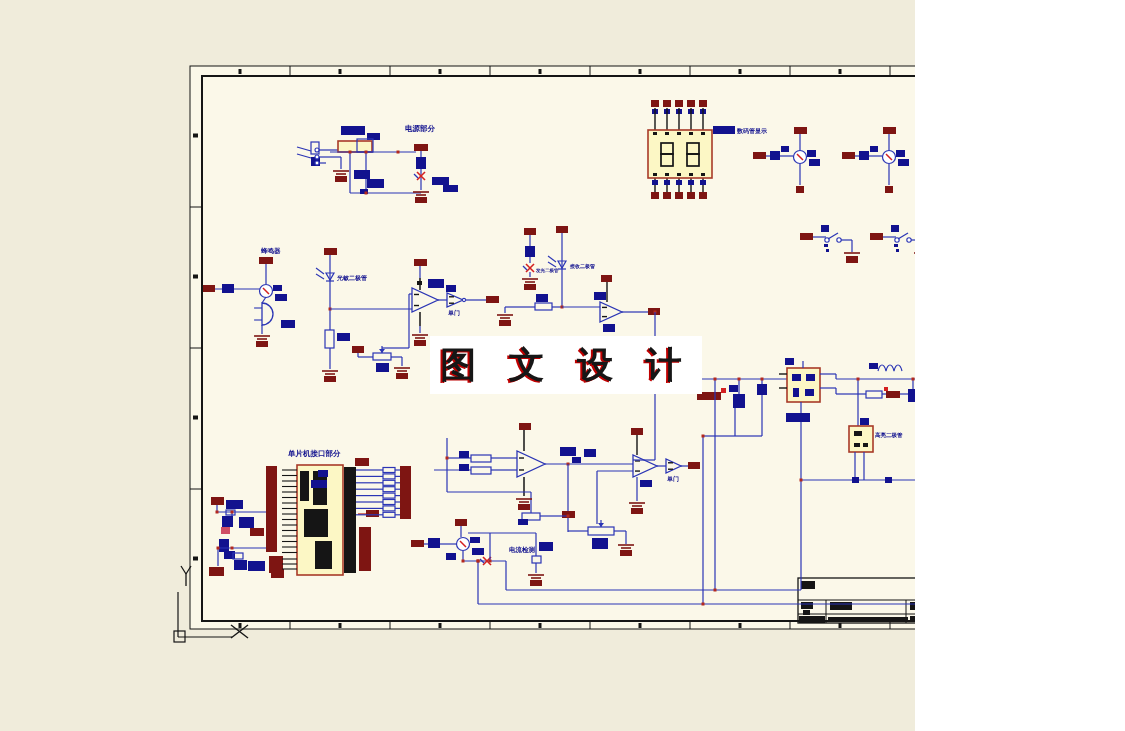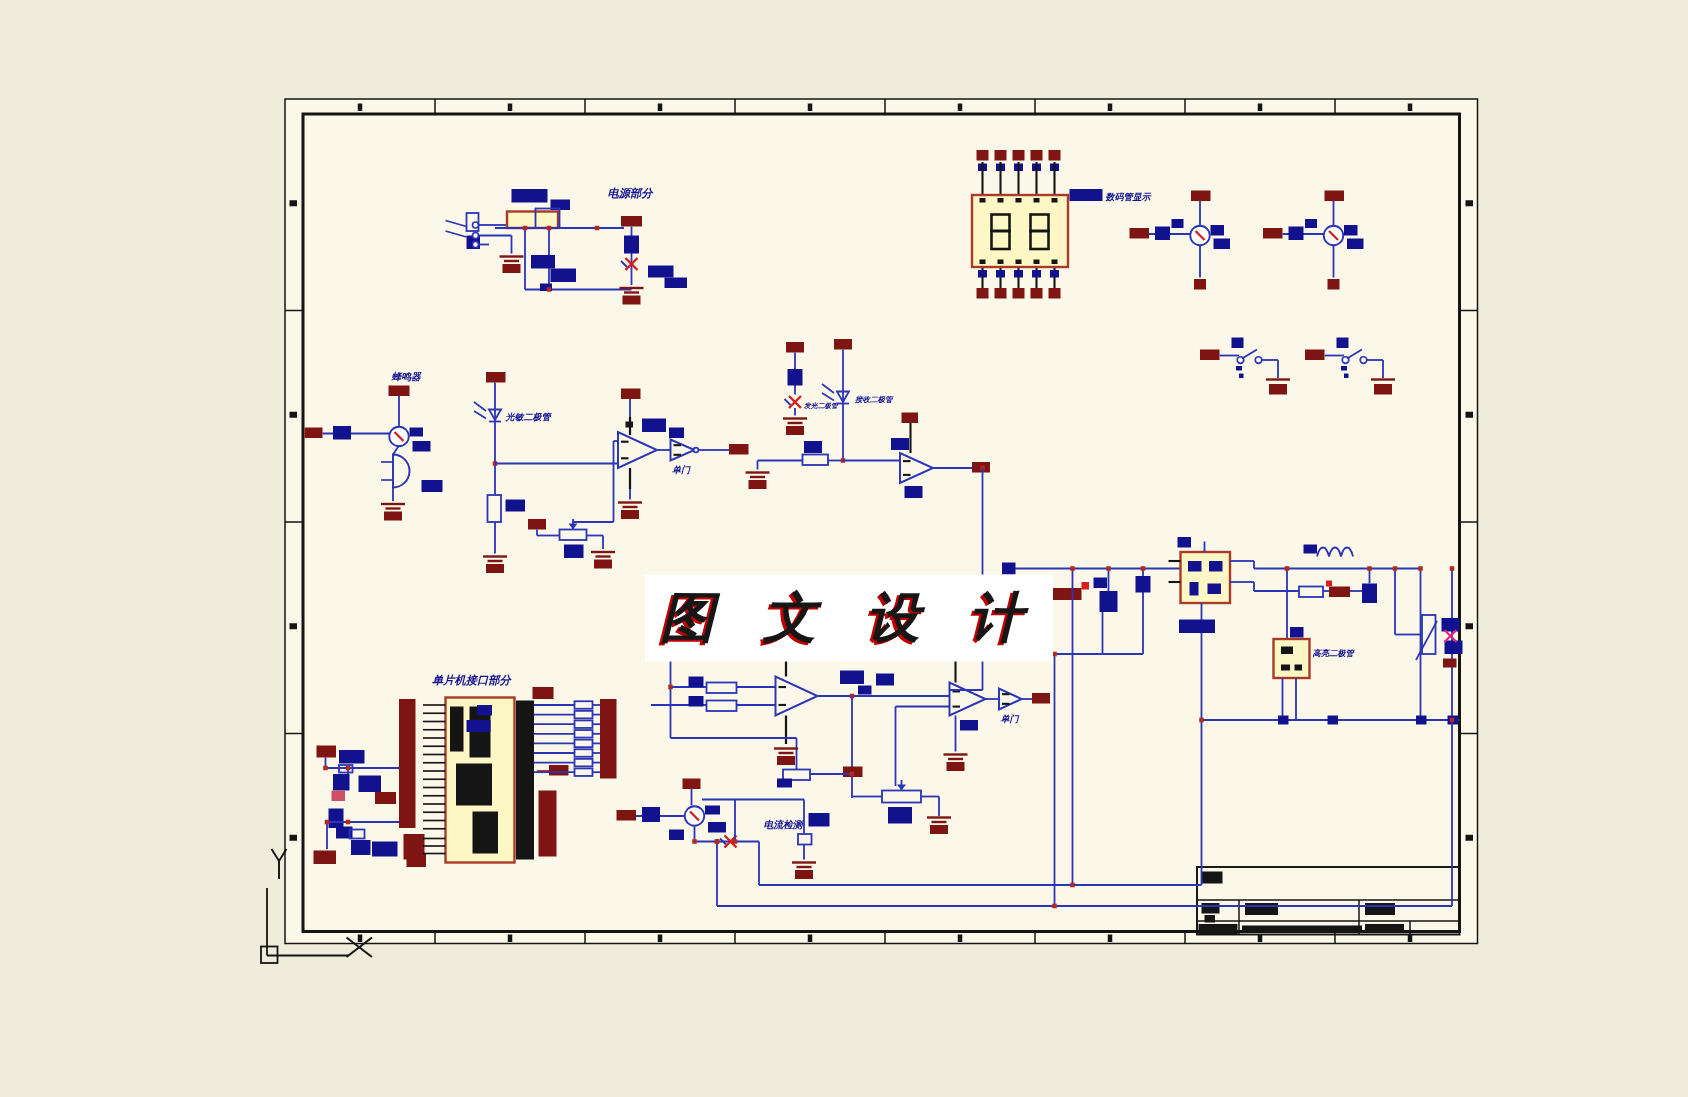--- a/index.html
+++ b/index.html
@@ -1,22 +1,22 @@
 <!DOCTYPE html>
 <html><head>
 <meta charset="utf-8">
 <style>
   html,body{margin:0;padding:0;}
-  .page{position:relative;width:1125px;height:731px;background:#f0ecdb;overflow:hidden;
-        font-family:"Liberation Sans",sans-serif;font-style:italic;}
+  .page{position:relative;width:915px;height:731px;background:#f0ecdb;overflow:hidden;
+        font-family:"Liberation Sans",sans-serif;}
   .sheet-svg{position:absolute;left:0;top:0;}
   .watermark{position:absolute;left:430px;top:336px;width:272px;height:58px;background:#ffffff;
         display:flex;align-items:center;justify-content:center;white-space:nowrap;
         font-family:"DejaVu Serif",serif;font-size:36px;font-weight:bold;color:#161616;
-        letter-spacing:10px;text-shadow:-2px 1px 0 #bf0000;margin-top:47px;}
+        letter-spacing:10px;text-shadow:-2px 1px 0 #bf0000;}
   text{font-family:"Liberation Sans",sans-serif;font-weight:bold;}
 </style>
 </head>
 <body>
 
 <div class="page">
   <svg class="sheet-svg" id="schem" width="1125" height="731" viewBox="0 0 1125 731">
       <g>
         <rect x="190" y="66" width="795" height="563" fill="#fbf8e9" stroke="#151515" stroke-width="1"></rect>
         <rect x="202" y="76" width="771" height="545" fill="none" stroke="#151515" stroke-width="2"></rect>

